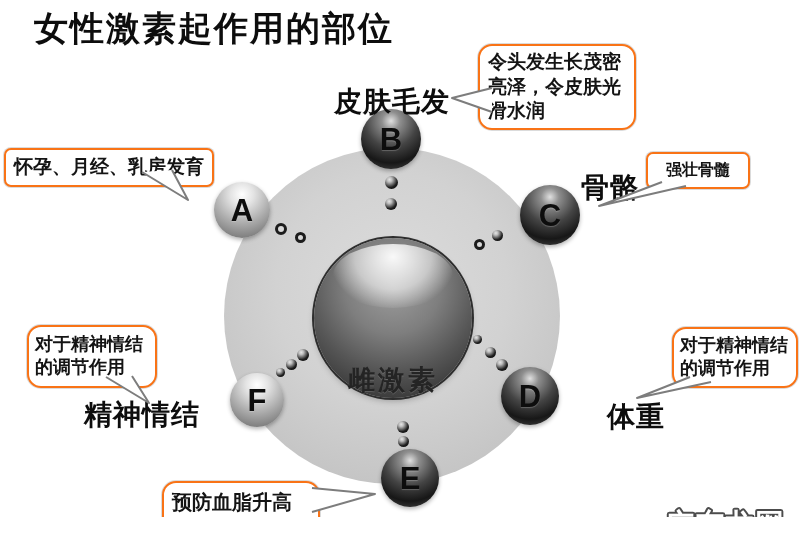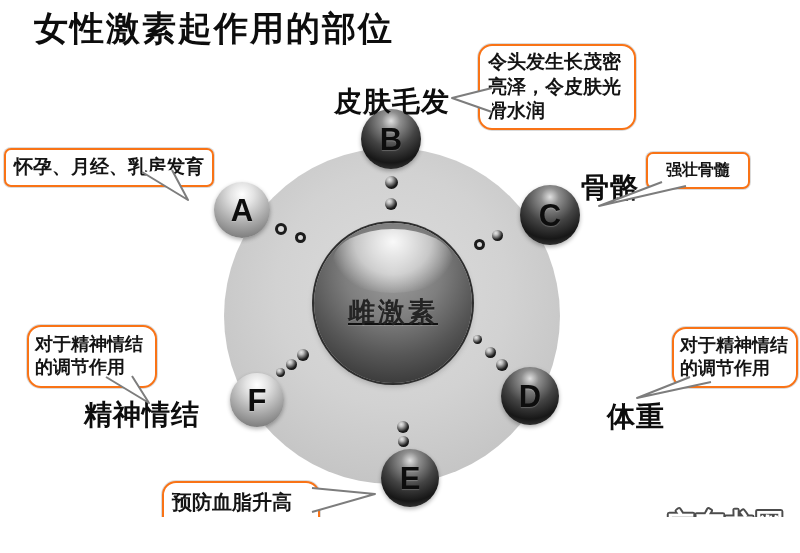--- a/index.html
+++ b/index.html
@@ -13,24 +13,24 @@
     left:34px;top:6px;font-size:34px;font-weight:800;color:#0d0d0d;letter-spacing:2px;
   }
   
   .disc{
     left:224px;top:148px;width:336px;height:336px;border-radius:50%;
     background:radial-gradient(circle at 50% 42%,#dcdcdc 0%,#d2d2d2 45%,#c3c3c3 80%,#cccccc 100%);
     z-index:1;
   }
   
   .sphere{
-    left:314px;top:223px;width:158px;height:160px;border-radius:50%;
+    left:314px;top:238px;width:158px;height:160px;border-radius:50%;
     background:radial-gradient(circle at 50% 30%,#9f9f9f 0%,#7e7e7e 35%,#565656 62%,#3c3c3c 82%,#5b5b5b 100%);
     box-shadow:0 0 0 2px #2e2e2e, 0 3px 6px rgba(0,0,0,.25);
-    z-index:3;display:flex;align-items:center;justify-content:center;text-decoration:underline;
+    z-index:3;display:flex;align-items:flex-end;justify-content:center;
   }
   .sphere::before{
     content:"";position:absolute;left:12%;top:4%;width:76%;height:40%;
     border-radius:50%;
     background:radial-gradient(ellipse at 50% 20%,rgba(255,255,255,.95) 0%,rgba(255,255,255,.55) 45%,rgba(255,255,255,0) 75%);
   }
   .sphere-label{
     position:relative;font-size:27px;font-weight:800;color:#242424;letter-spacing:3px;
     text-shadow:0 1px 0 rgba(255,255,255,.14);margin-top:18px;
   }

